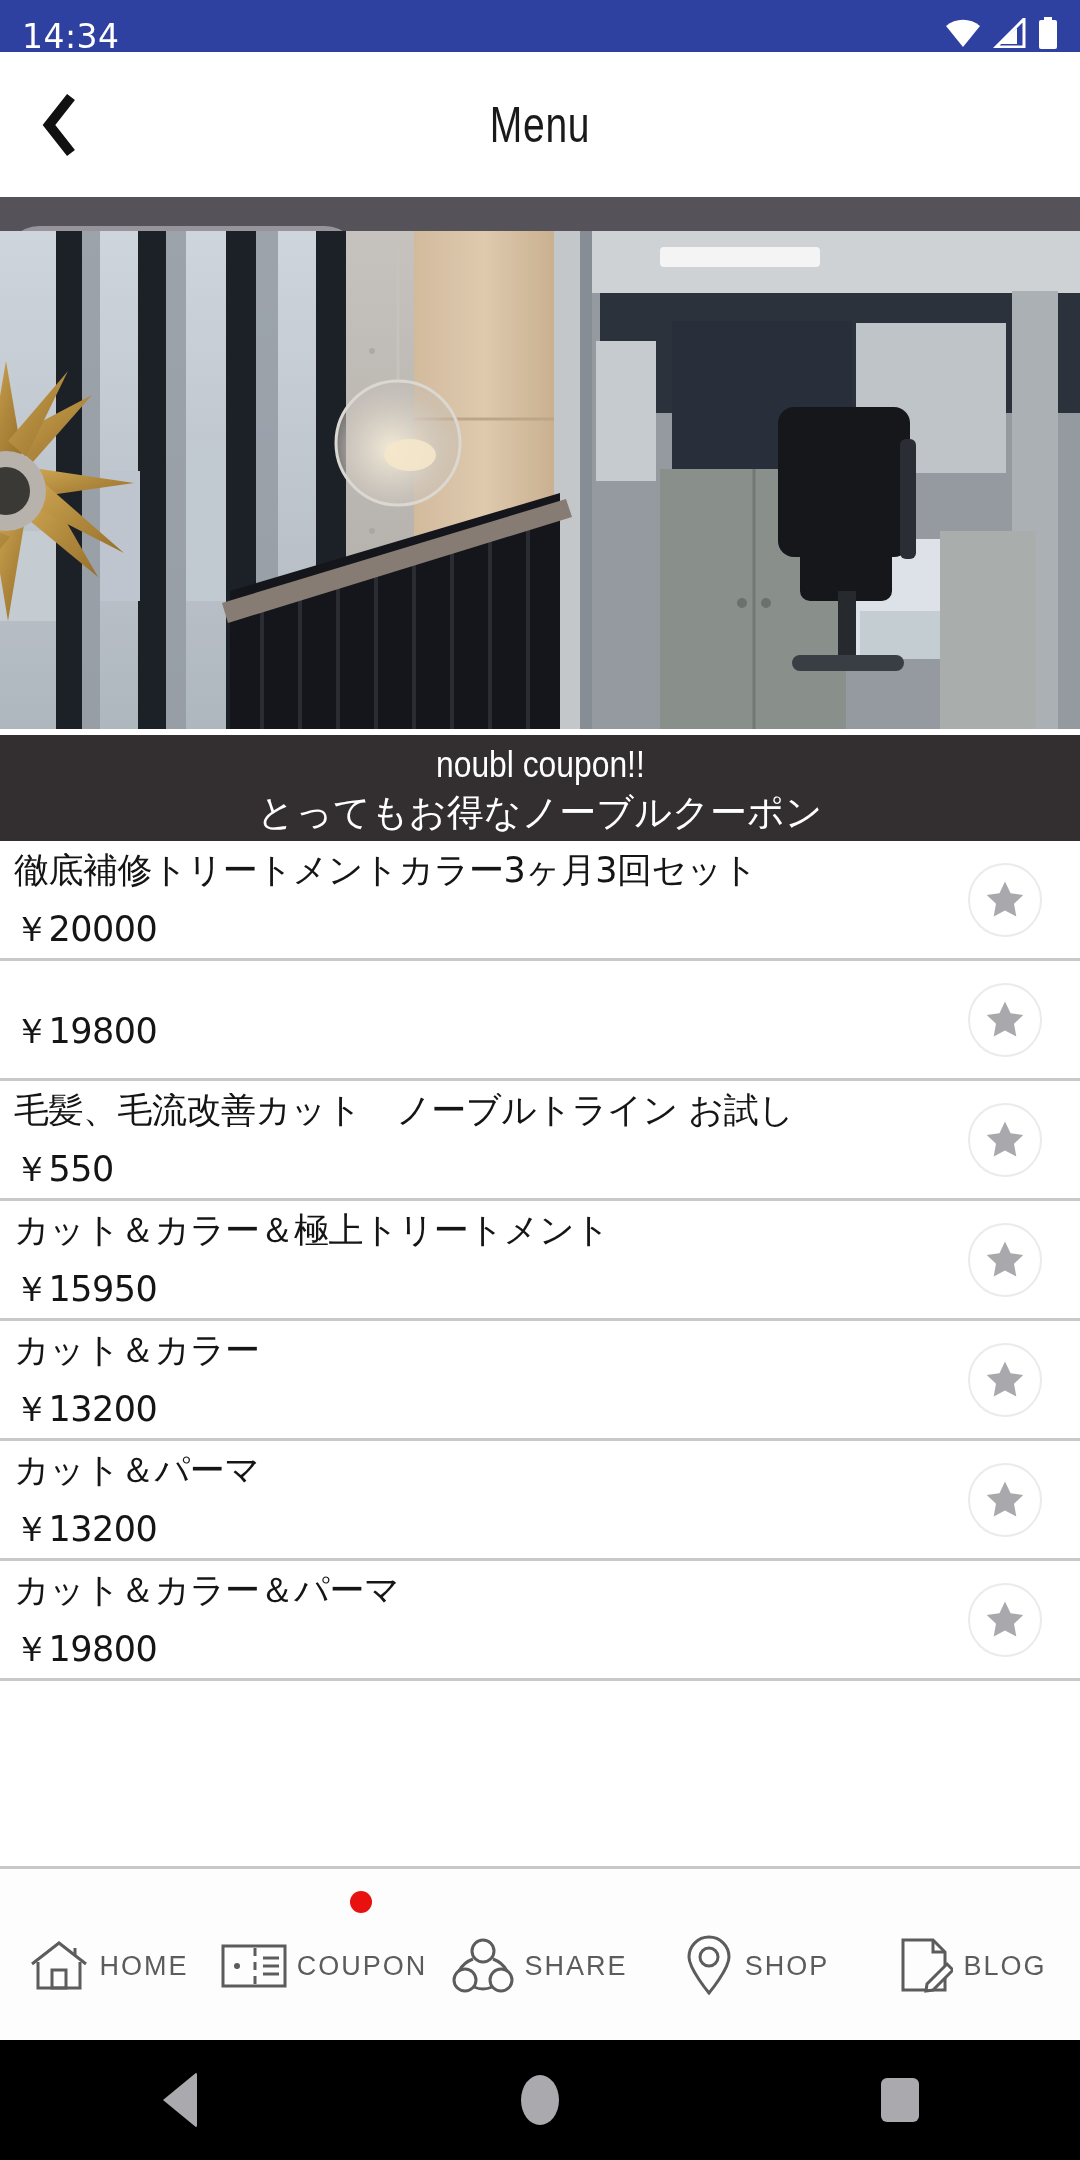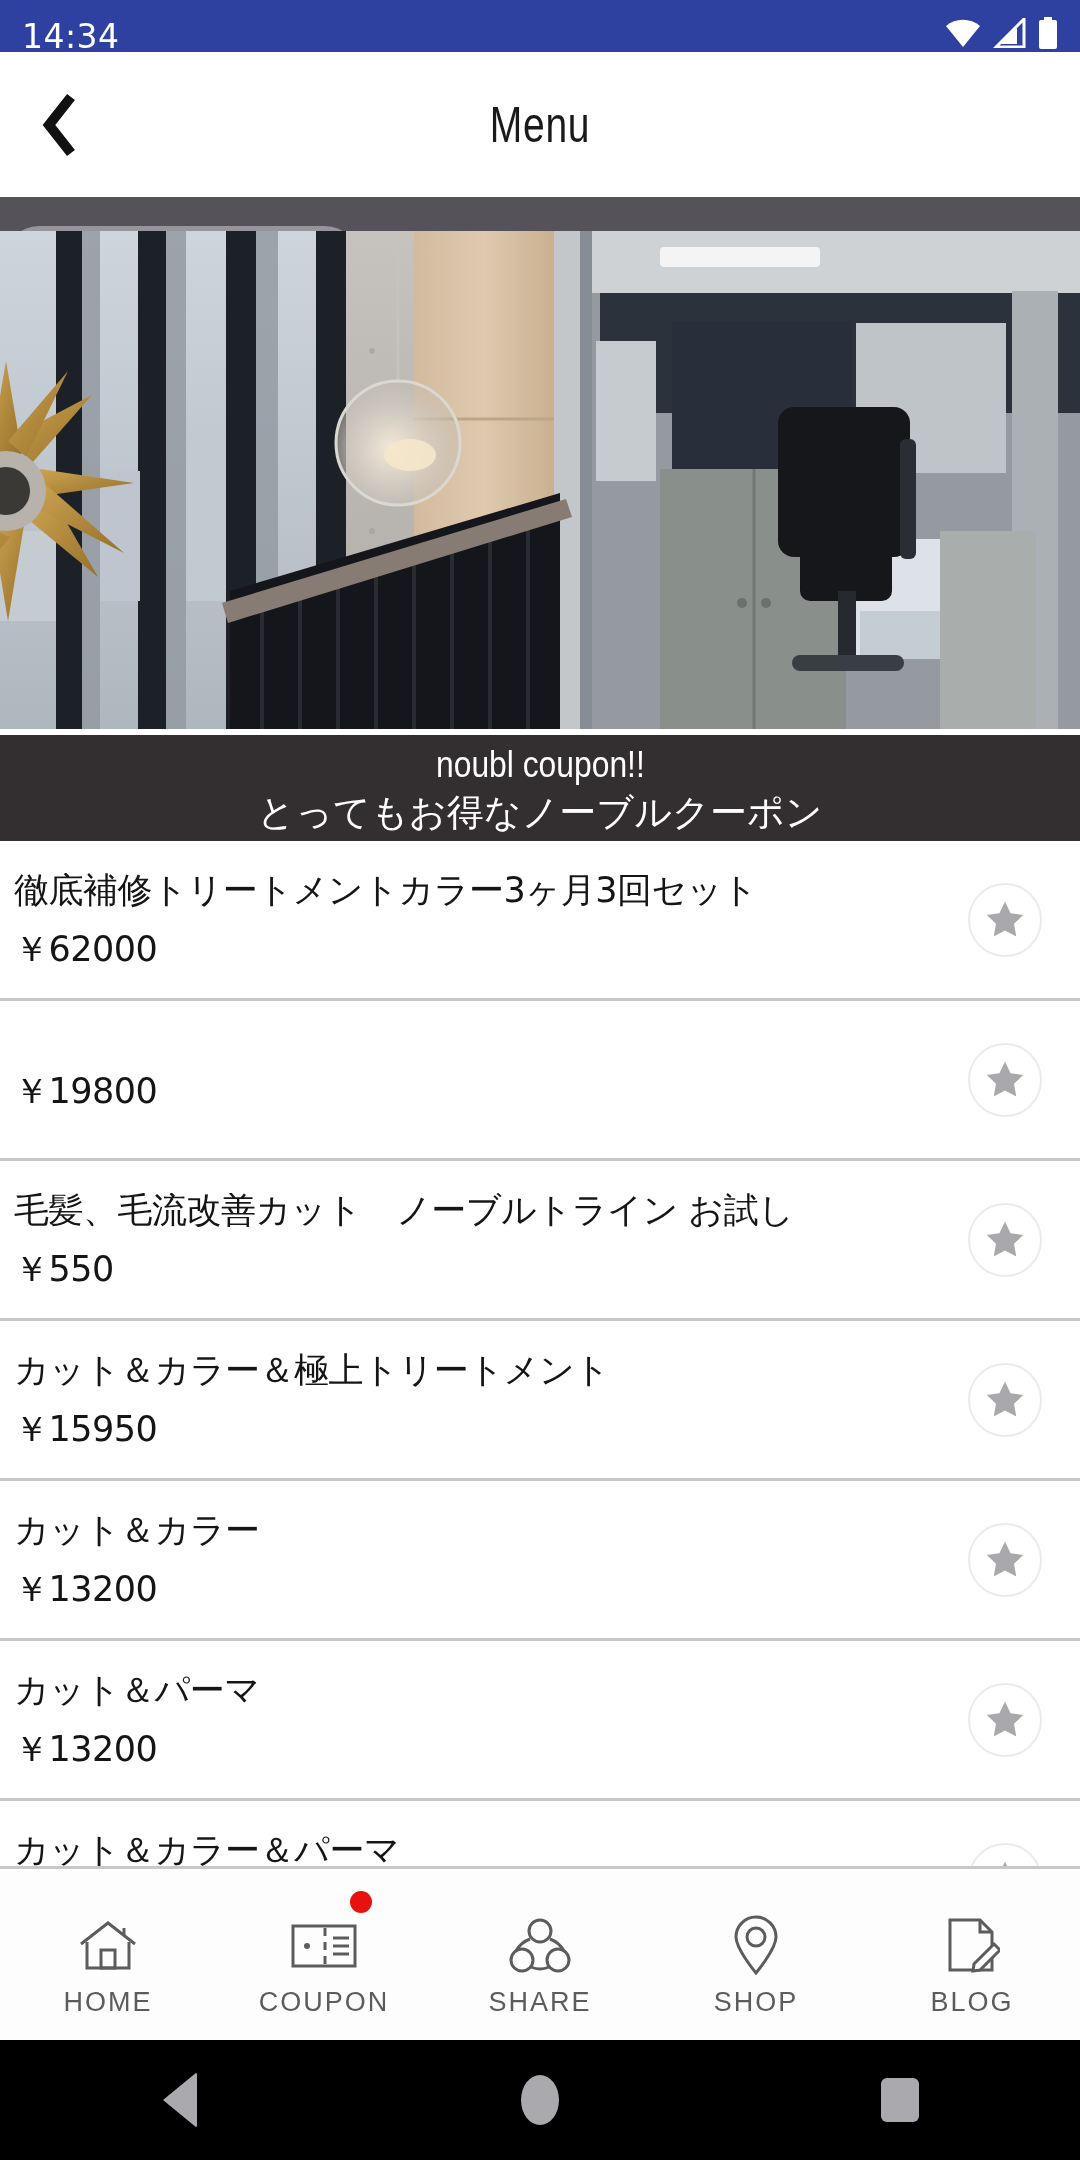--- a/index.html
+++ b/index.html
@@ -82,21 +82,21 @@
     font-size:37px; font-family:"DejaVu Sans",sans-serif;
     letter-spacing:0px;
   }
 
   
   .list {
     position:absolute; top:841px; left:0; width:1080px; height:1025px;
     background:#ffffff; overflow:hidden;
   }
   .row {
-    position:relative; height:160px; width:1080px;
+    position:relative; height:120px; width:1080px;
     border-bottom:3px solid #c9c7c8;
     display:flex; align-items:center;
   }
   .row-texts {
     flex:1 1 auto; padding-left:14px; min-width:0;
   }
   .row-name {
     font-size:35px; color:#151515; line-height:1.0;
     font-family:"DejaVu Sans",sans-serif;
     white-space:nowrap; overflow:hidden;
@@ -117,21 +117,21 @@
   }
 
   
   .bottomnav {
     position:absolute; top:1866px; left:0; width:1080px; height:174px;
     background:#fdfdfd; border-top:3px solid #c9c7c8;
     display:flex; align-items:flex-start;
   }
   .nav-item {
     flex:1 1 0; height:174px; position:relative;
-    display:flex; flex-direction:column;
+    display:flex; flex-direction:row;
     align-items:center; justify-content:center; gap:10px;
     padding-top:20px;
   }
   .nav-label {
     font-size:27px; color:#5c5c5c; letter-spacing:2px;
     font-family:"Liberation Sans",sans-serif;
   }
   .nav-icon { height:62px; display:flex; align-items:center; }
   .badge {
     position:absolute; width:22px; height:22px; border-radius:50%;
@@ -332,21 +332,21 @@
   <div class="caption">
     <div class="cap-en">noubl coupon!!</div>
     <div class="cap-jp">とってもお得なノーブルクーポン</div>
   </div>
 
   <div class="list">
 
     <div class="row">
       <div class="row-texts">
         <div class="row-name">徹底補修トリートメントカラー3ヶ月3回セット</div>
-        <div class="row-price">￥62000</div>
+        <div class="row-price">￥20000</div>
       </div>
       <div class="fav">
         <div class="fav-circle">
           <svg width="46" height="46" viewBox="0 0 24 24">
             <path d="M12 2.4l2.9 6.1 6.6.9-4.8 4.6 1.2 6.6L12 17.5 6.1 20.6l1.2-6.6L2.5 9.4l6.6-.9z" fill="#a9a8ad"></path>
           </svg>
         </div>
       </div>
     </div>
 

